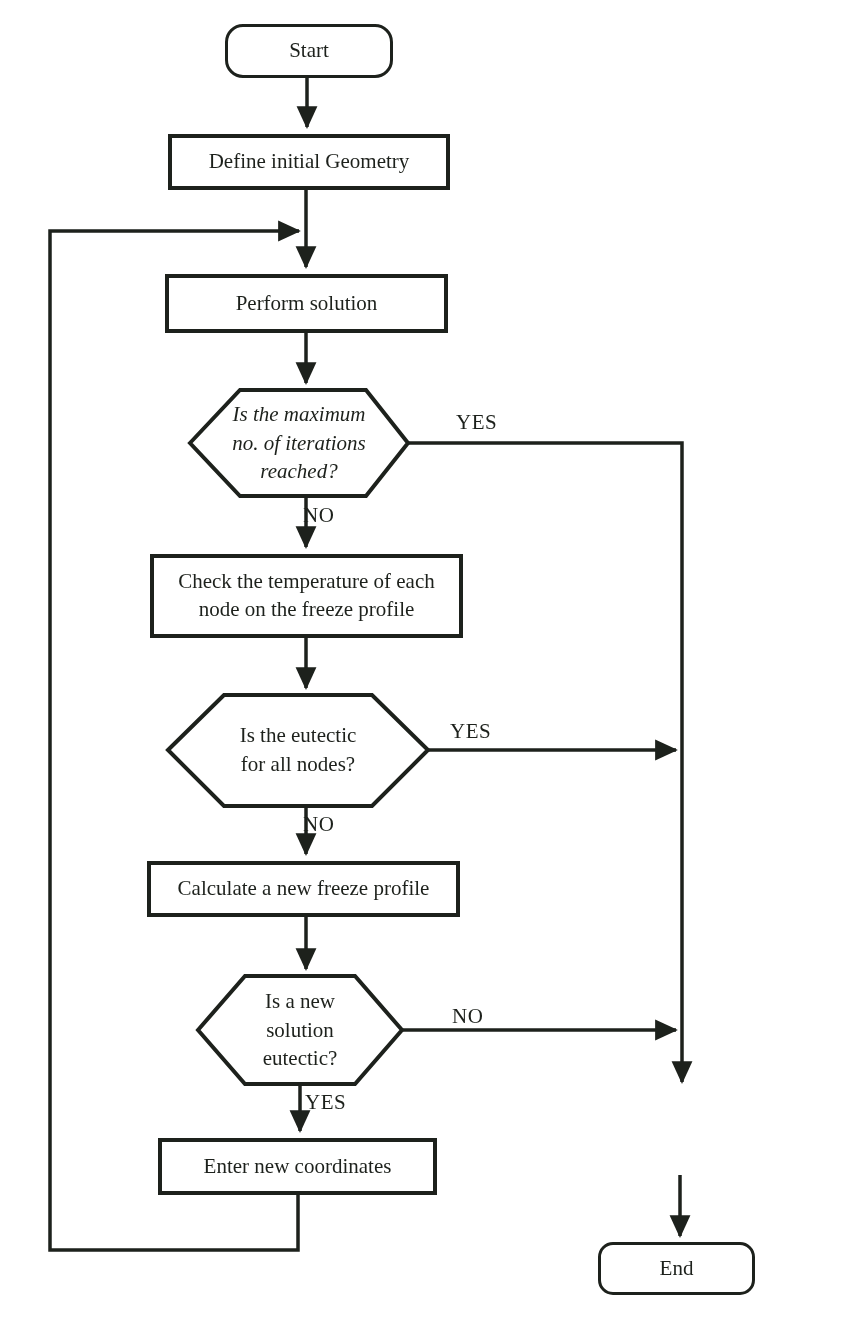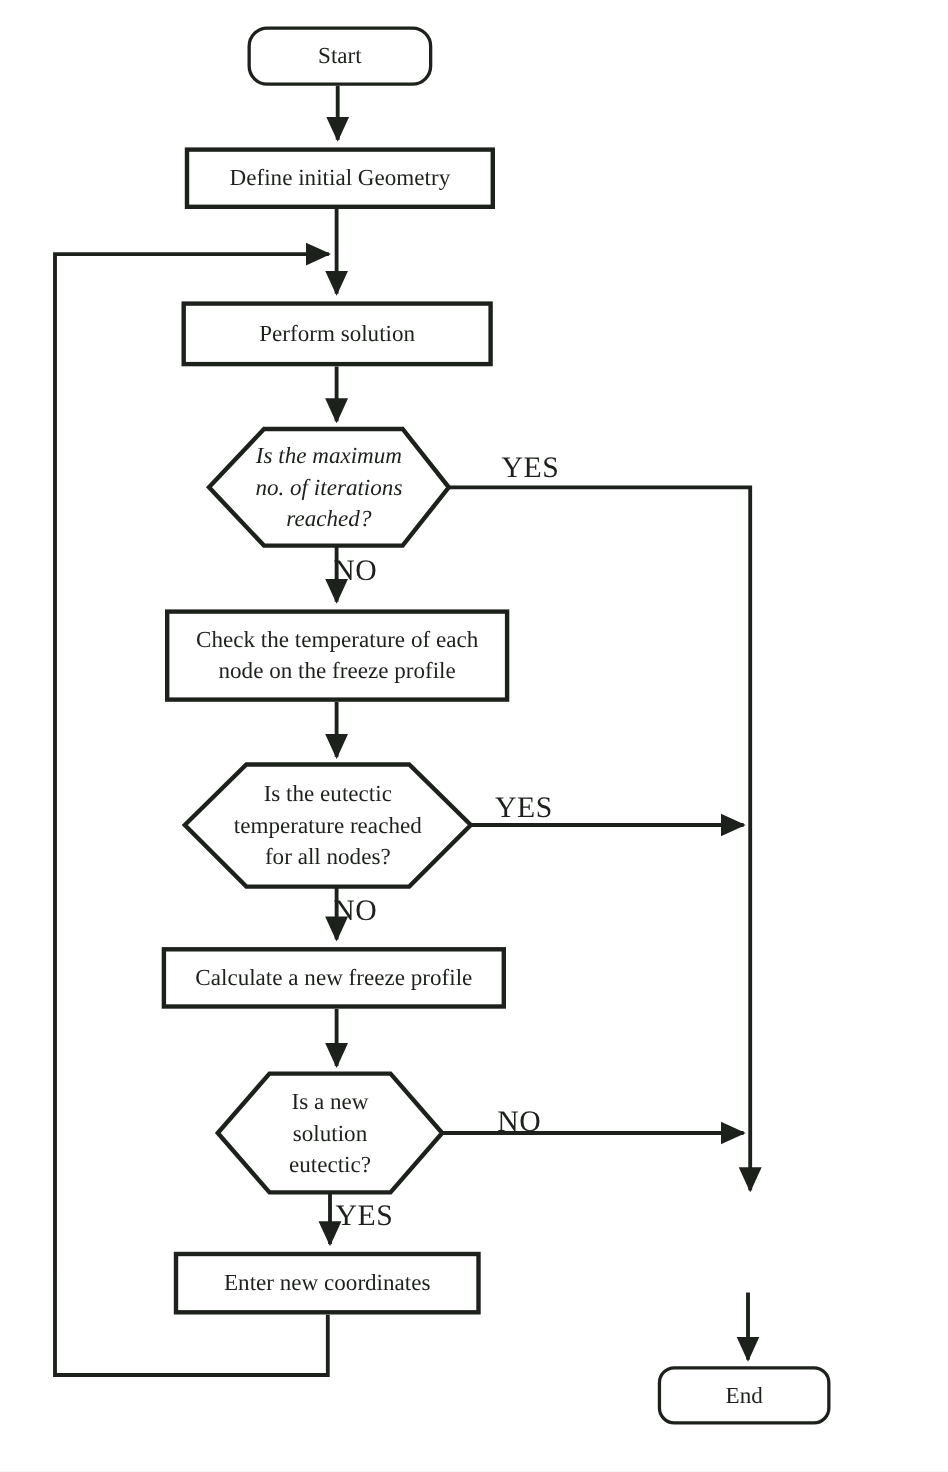--- a/index.html
+++ b/index.html
@@ -44,21 +44,21 @@
     display: flex;
     flex-direction: column;
     align-items: center;
     justify-content: center;
     text-align: center;
     font-size: 21px;
     line-height: 1.38;
   }
   .edge-label {
     position: absolute;
-    font-size: 27px;
+    font-size: 21px;
     letter-spacing: 0.5px;
     white-space: nowrap;
   }
   .node div, .hex-text div { white-space: nowrap; }
 </style>
 </head>
 <body>
 
 <div class="canvas">
 
@@ -108,21 +108,20 @@
     <div>reached?</div>
   </div>
 
   <div class="node" style="left:150px; top:554px; width:313px; height:84px;">
     <div>Check the temperature of each</div>
     <div>node on the freeze profile</div>
   </div>
 
   <div class="hex-text" style="left:178px; top:702px; width:240px; height:96px;justify-content:center;">
     <div>Is the eutectic</div>
-    <div>temperature reached</div>
     <div>for all nodes?</div>
   </div>
 
   <div class="node" style="left:147px; top:861px; width:313px; height:56px;">
     <div>Calculate a new freeze profile</div>
   </div>
 
   <div class="hex-text" style="left:210px; top:982px; width:180px; height:96px;">
     <div>Is a new</div>
     <div>solution</div>

